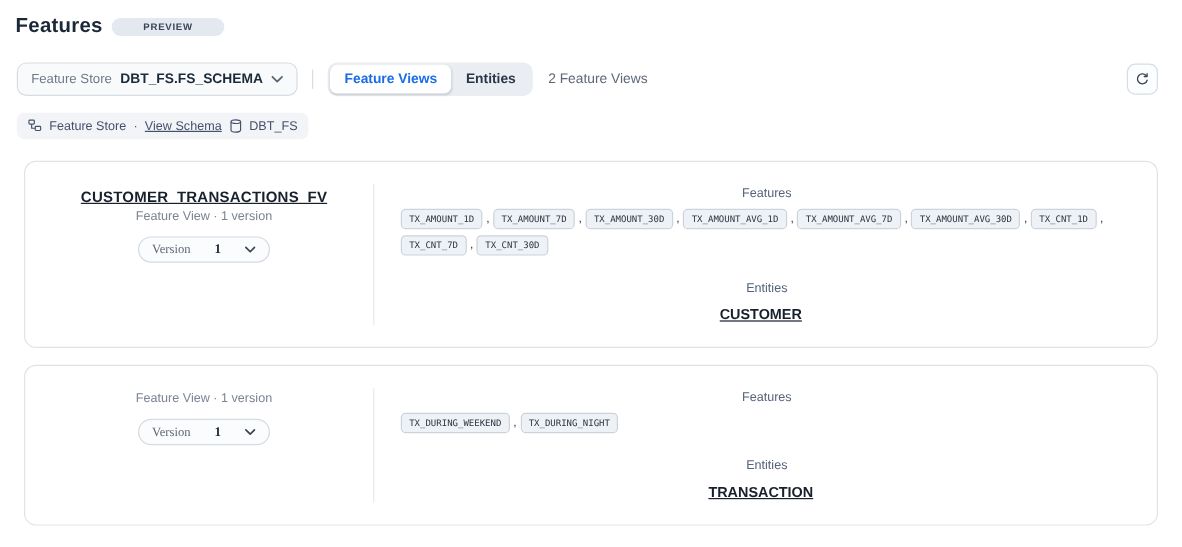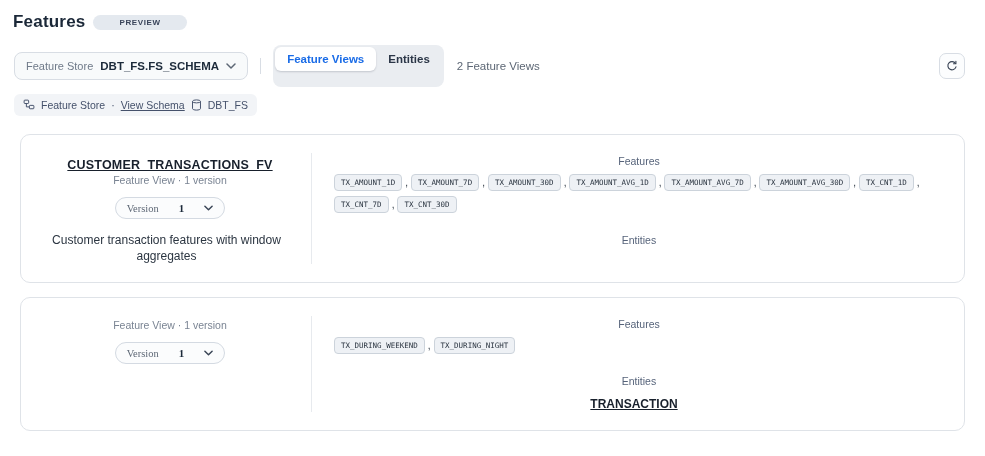--- a/index.html
+++ b/index.html
@@ -13,22 +13,22 @@
                    letter-spacing:.6px; padding:3px 26px; border-radius:9px; }
 
   
   .toolbar { display:flex; align-items:center; margin:20px 20px 0 14px; height:28px; position:relative; }
   .store-selector { display:inline-flex; align-items:center; gap:7px; height:28px;
                     padding:0 11px; border:1px solid #d8dde4; border-radius:8px;
                     background:#f8fafb; cursor:pointer; }
   .store-selector .sel-label { font-size:11px; color:#6f7a89; }
   .store-selector .sel-value { font-size:11.5px; font-weight:bold; color:#1c2a3a; }
   .vdivider { width:1px; height:16px; background:#d8dde4; margin:0 12px; }
-  .segmented { display:inline-flex; background:#eaedf1; border-radius:8px;
-               padding:2px; height:42px; }
+  .segmented { display:inline-flex; align-items:center; background:#eaedf1; border-radius:8px;
+               padding:2px; height:28px; }
   .seg-tab { font-size:11.5px; padding:0 12px; height:24px; display:inline-flex; align-items:center;
              border-radius:6px; color:#2b3647; font-weight:bold; cursor:pointer; }
   .seg-tab.active { background:#ffffff; color:#1a6ce7; box-shadow:0 1px 2px rgba(20,30,50,.18); }
   .count-text { font-size:11.5px; color:#5d6775; margin-left:13px; }
   .refresh-button { position:absolute; right:0; top:1px; width:26px; height:26px;
                     border:1px solid #d8dde4; border-radius:7px; background:#fcfdfe;
                     display:flex; align-items:center; justify-content:center; cursor:pointer; }
 
   
   .breadcrumb-row { margin:14px 0 0 14px; }
@@ -140,21 +140,20 @@
       <div class="fv-meta">Feature View · 1 version</div>
       <div class="version-pill">
         <span class="ver-label">Version</span>
         <span class="ver-value">1</span>
         <span class="icon">
           <svg width="9" height="6" viewBox="0 0 10 6">
               <path d="M1 1l4 4 4-4" fill="none" stroke="#3a4556" stroke-width="1.6" stroke-linecap="round" stroke-linejoin="round"></path>
             </svg>
         </span>
       </div>
-      <div class="fv-desc">Customer transaction features with window aggregates</div>
     </div>
     <div class="card-divider"></div>
     <div class="card-right">
       <div class="section-label">Features</div>
       <div class="chips">
 
           <span class="chip-item">
             <span class="chip">TX_AMOUNT_1D</span>
             <span class="chip-sep">,</span>
           </span>
@@ -193,20 +192,25 @@
             <span class="chip">TX_CNT_7D</span>
             <span class="chip-sep">,</span>
           </span>
 
           <span class="chip-item">
             <span class="chip">TX_CNT_30D</span>
           </span>
         </div>
       <div class="entities-block">
         <div class="section-label">Entities</div>
+        <div class="entity-list">
+          
+        
+            <span class="entity-link">CUSTOMER</span>
+          </div>
       </div>
     </div>
   </div>
 
   <div class="card card-1">
     <div class="card-left">
       <div class="fv-meta">Feature View · 1 version</div>
       <div class="version-pill">
         <span class="ver-label">Version</span>
         <span class="ver-value">1</span>

